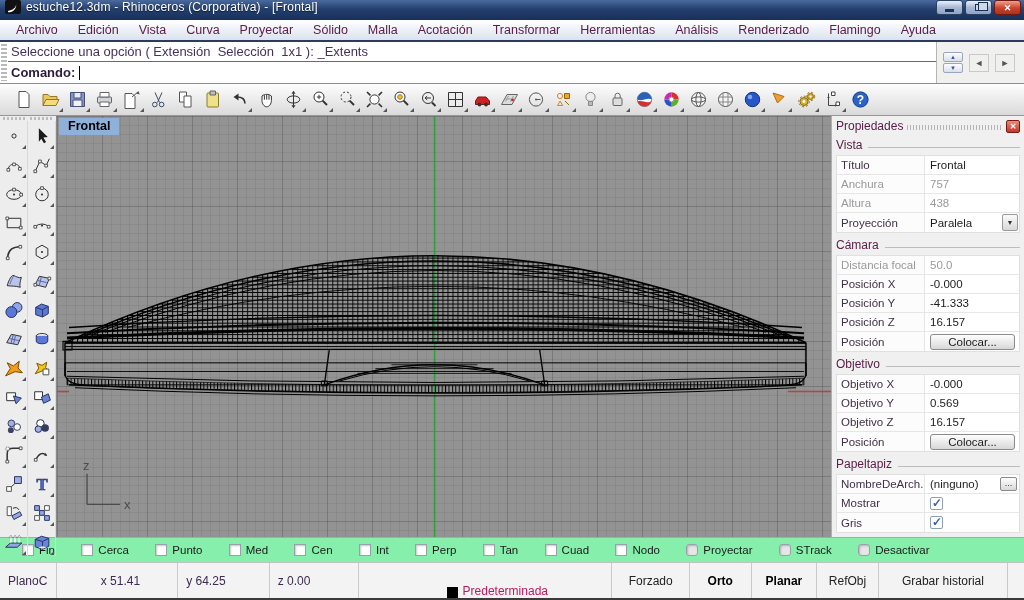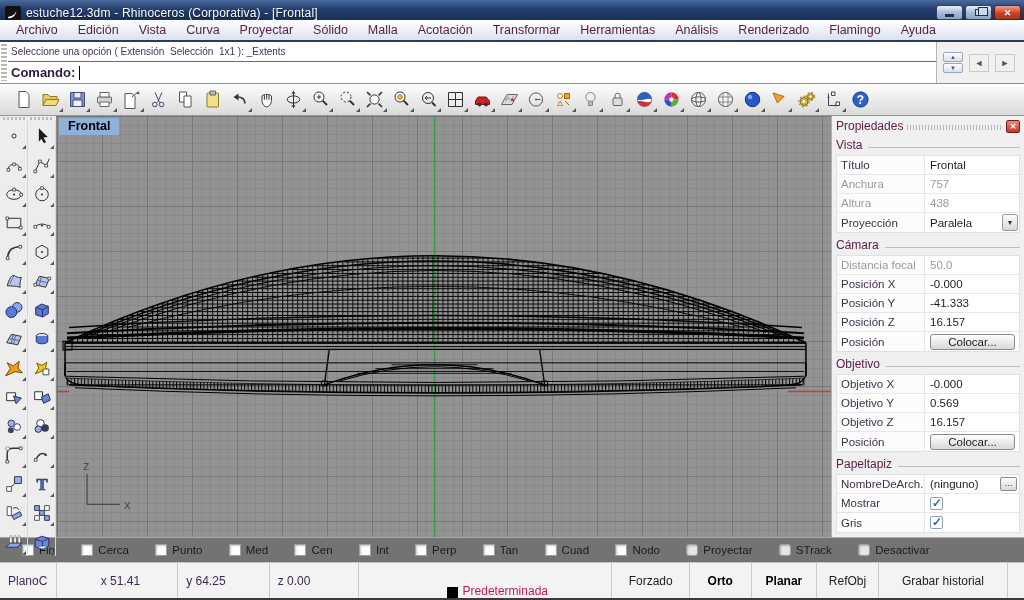--- a/index.html
+++ b/index.html
@@ -1,39 +1,39 @@
 <!DOCTYPE html>
 <html><head>
 <meta charset="utf-8">
 <style>
   * { box-sizing: border-box; margin: 0; padding: 0; }
   html,body { width:1024px; height:600px; overflow:hidden; font-family:"Liberation Sans",sans-serif; }
   .window { width:1024px; height:600px; display:flex; flex-direction:column; background:#ece9d8; border-bottom:2px solid #3a3a3a; }
 
   
-  .titlebar { height:20px; background:linear-gradient(180deg,#4a6a9e 0%,#24406e 45%,#17305a 100%); display:flex; align-items:flex-end; padding:0 3px; flex:0 0 auto; }
+  .titlebar { height:20px; background:linear-gradient(180deg,#4a6a9e 0%,#24406e 45%,#17305a 100%); display:flex; align-items:flex-start; padding:0 3px; flex:0 0 auto; }
   .app-icon { width:16px; height:14px; background:#111; border-radius:2px; margin:0 5px 0 2px; position:relative; flex:0 0 auto;}
   .app-icon::after { content:""; position:absolute; left:2px; top:3px; width:10px; height:7px; border-bottom:2px solid #fff; border-radius:0 0 8px 2px; transform:rotate(-12deg); }
   .title-text { color:#fff; font-size:12px; letter-spacing:.2px; text-shadow:0 1px 1px rgba(0,0,0,.6); flex:1; white-space:nowrap; overflow:hidden;}
   .winbtns { display:flex; gap:2px; }
   .winbtn { width:27px; height:15px; border:1px solid #2c4062; border-radius:3px; background:linear-gradient(#e9f0fa,#a7b9d6 50%,#8ea4c6); display:flex; align-items:center; justify-content:center; font-size:9px; color:#1d3050; }
   .winbtn.close { background:linear-gradient(#efa08e,#c9422c 55%,#a83420); color:#fff; font-weight:bold; border-color:#6e1a0e; }
   .glyph-min { width:9px; height:3px; background:#1d3050; margin-top:5px; }
   .glyph-restore { width:8px; height:7px; border:1px solid #1d3050; position:relative; background:#cdd9ea;}
   .glyph-restore::before { content:""; position:absolute; left:2px; top:-3px; width:8px; height:7px; border:1px solid #1d3050; background:#cdd9ea;}
 
   
   .menubar { height:22px; background:linear-gradient(#ffffff,#dbe2ee); border-bottom:2px solid #2c3b5c; display:flex; align-items:center; padding-left:6px; flex:0 0 auto;}
   .menu-item { font-size:12.5px; color:#5c2048; padding:2px 10px; cursor:default; }
 
   
   .command-area { height:42px; background:#fff; border-bottom:1px solid #8d8d8d; display:flex; flex:0 0 auto; }
   .grip-v { width:6px; background:repeating-linear-gradient(180deg,#b9b9b9 0 2px,transparent 2px 4px); margin:2px 1px; flex:0 0 auto;}
   .cmd-lines { flex:1; display:flex; flex-direction:column; overflow:hidden;}
-  .cmd-history { height:20px; line-height:20px; font-size:10px; color:#45305c; padding-left:3px; border-bottom:1px solid #6b6b6b; white-space:pre;}
+  .cmd-history { height:20px; line-height:20px; font-size:13px; color:#45305c; padding-left:3px; border-bottom:1px solid #6b6b6b; white-space:pre;}
   .cmd-input { height:21px; line-height:21px; font-size:13px; color:#2b1b3d; font-weight:bold; padding-left:3px; display:flex; align-items:center;}
   .caret { width:1px; height:14px; background:#000; margin-left:4px; }
   .cmd-right { width:88px; background:#f0f0ee; border-left:1px solid #b5b5b5; display:flex; align-items:center; gap:6px; padding-left:6px; flex:0 0 auto;}
   .spinner { display:flex; flex-direction:column; gap:1px; }
   .spin-btn { width:20px; height:10px; background:linear-gradient(#fefefe,#d9dee8); border:1px solid #9aa6bb; border-radius:2px; font-size:6px; color:#3355aa; text-align:center; line-height:8px;}
   .nav-btn { width:20px; height:18px; background:#f0f0ee; border:1px solid #c9c9c9; font-size:9px; color:#555; text-align:center; line-height:16px; }
 
   
   .toolbar { height:32px; background:linear-gradient(#fdfdfd,#dadada); border-bottom:1px solid #979797; display:flex; align-items:center; padding-left:2px; flex:0 0 auto;}
   .tb { width:27px; height:27px; display:flex; align-items:center; justify-content:center; position:relative; flex:0 0 auto;}
@@ -77,21 +77,21 @@
   .plabel { padding-left:4px; color:#403048; border-right:1px solid #e6e6e6; height:100%; display:flex; align-items:center; background:#fcfcfc; white-space:nowrap; overflow:hidden;}
   .pvalue { padding-left:5px; color:#1c1c1c; display:flex; align-items:center; height:100%; position:relative;}
   .prow.disabled .plabel, .prow.disabled .pvalue { color:#9a9a9a; }
   .dd-btn { position:absolute; right:1px; top:1px; bottom:1px; width:16px; background:linear-gradient(#fbfbfb,#d8d8d8); border:1px solid #9a9a9a; border-radius:2px; font-size:7px; color:#333; display:flex; align-items:center; justify-content:center;}
   .pbtn { width:calc(100% - 4px); height:16px; margin-right:4px; background:linear-gradient(#fefefe,#d8d8d8); border:1px solid #8a8a8a; border-radius:3px; font-size:11.5px; color:#1c1c1c; display:flex; align-items:center; justify-content:center; font-family:inherit;}
   .browse-btn { position:absolute; right:2px; top:2px; width:17px; height:14px; background:linear-gradient(#fefefe,#d8d8d8); border:1px solid #8a8a8a; border-radius:2px; font-size:9px; line-height:11px; text-align:center; color:#333;}
   .pcheck { width:13px; height:13px; border:1px solid #8ca0b8; background:#fff; border-radius:2px; position:relative;}
   .pcheck.checked::after { content:"✓"; position:absolute; left:1px; top:-2px; color:#3a5fae; font-size:12px; font-weight:bold;}
 
   
-  .osnap { height:22px; background:#737373; border-top:1px solid #a8a8a8; display:flex; align-items:center; padding:12px 4px; flex:0 0 auto;}
+  .osnap { height:22px; background:#86efac; border-top:1px solid #a8a8a8; display:flex; align-items:center; padding:12px 4px; flex:0 0 auto;}
   .os-item { display:flex; align-items:center; gap:5px; margin-right:auto; }
   .os-box { width:12px; height:12px; border:1px solid #98a0aa; background:#fff; box-shadow:inset 1px 1px 2px rgba(0,0,0,.22);}
   .os-box.soft { border-radius:3px; background:#e6e6e6; }
   .os-label { font-size:11.5px; color:#1a1a1a; }
   .os-tail { width:64px; border-left:1px solid #c6c6c6; align-self:stretch; margin:3px 0;}
 
   
   .statusbar { height:36px; background:#f3f3f3; border-top:1px solid #c2c2c2; display:flex; align-items:center; font-size:12px; flex:0 0 auto;}
   .st-cell { height:100%; display:flex; align-items:center; padding:0 8px; border-right:1px solid #c9c9c9; color:#3d2a52; white-space:nowrap; overflow:hidden;}
   .st-cplane { width:57px; }

